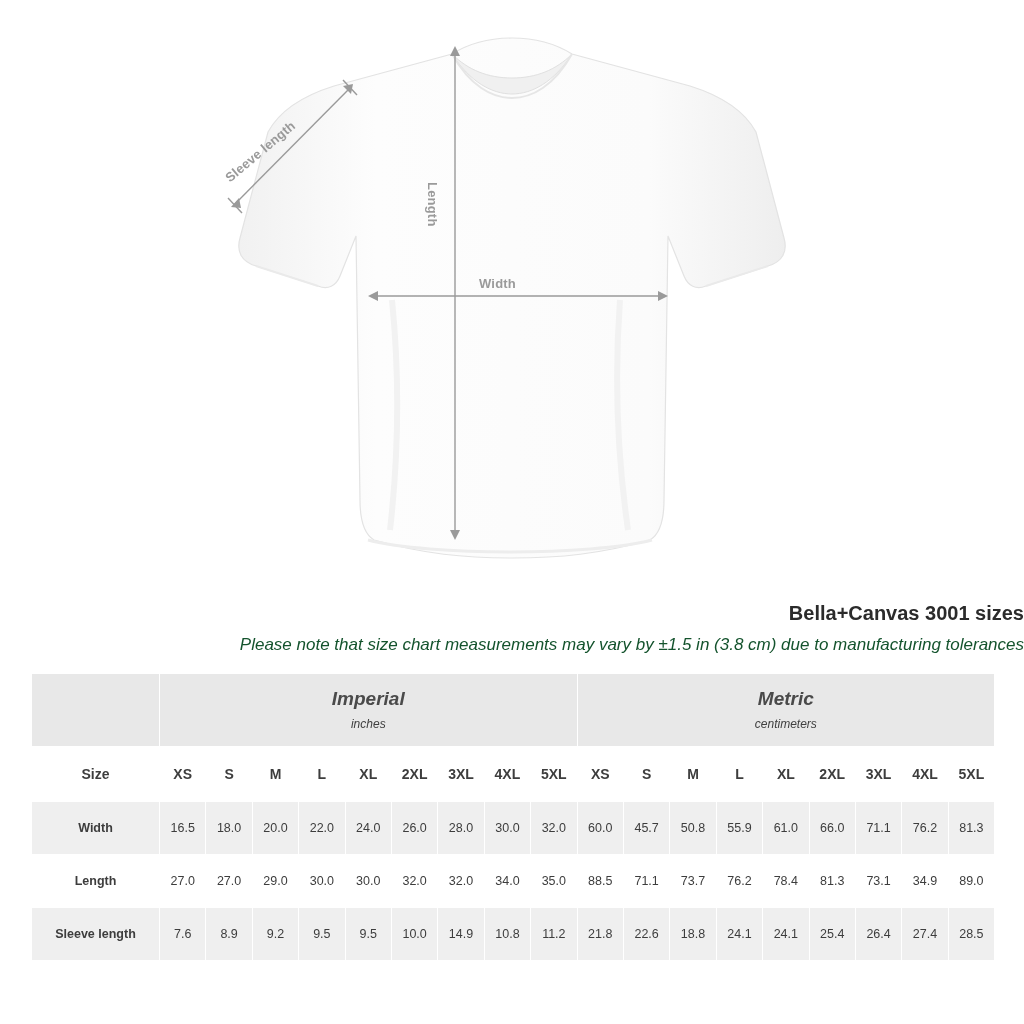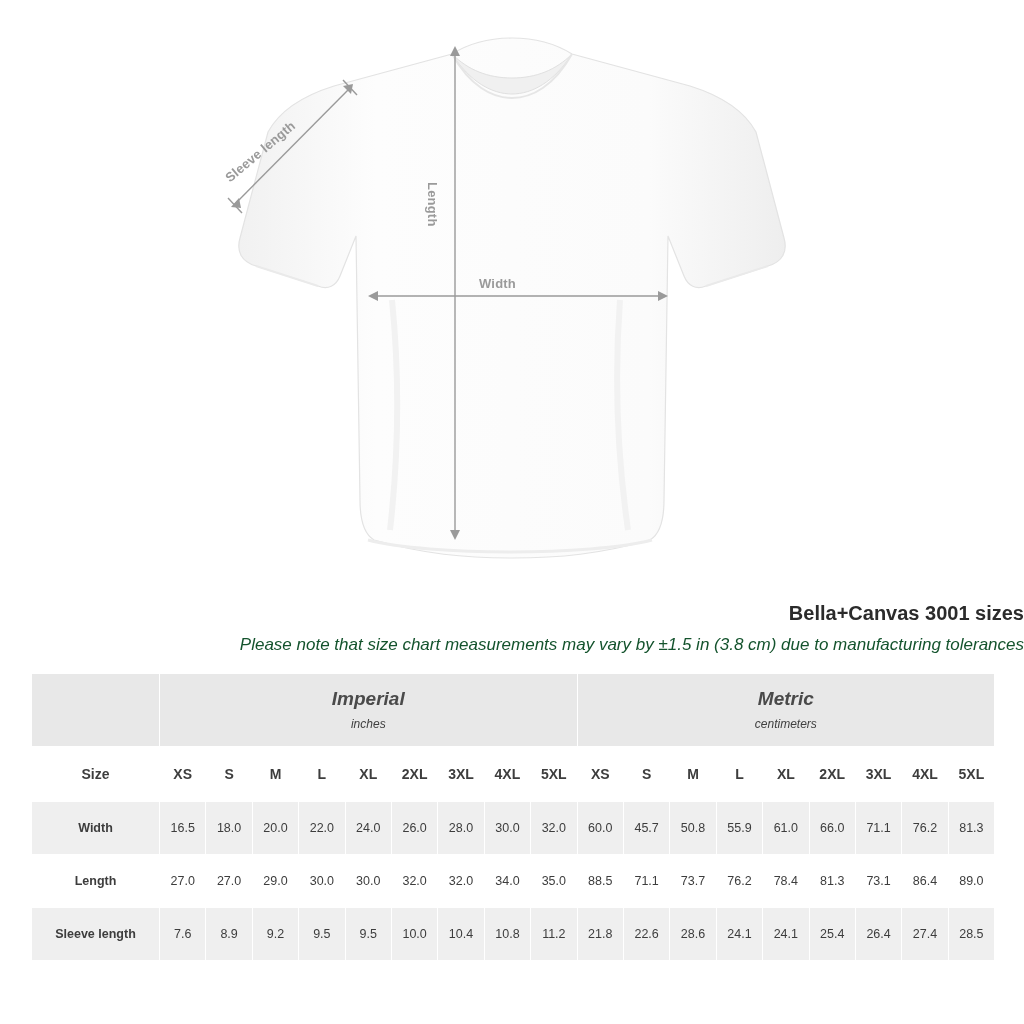--- a/index.html
+++ b/index.html
@@ -324,38 +324,38 @@
           <td>32.0</td>
           <td>34.0</td>
           <td>35.0</td>
           <td>88.5</td>
           <td>71.1</td>
           <td>73.7</td>
           <td>76.2</td>
           <td>78.4</td>
           <td>81.3</td>
           <td>73.1</td>
-          <td>86.4</td>
+          <td>34.9</td>
           <td>89.0</td>
         </tr>
 
         <tr class="data-row shade">
           <td class="rowlabel">Sleeve length</td>
           <td>7.6</td>
           <td>8.9</td>
           <td>9.2</td>
           <td>9.5</td>
           <td>9.5</td>
           <td>10.0</td>
-          <td>10.4</td>
+          <td>14.9</td>
           <td>10.8</td>
           <td>11.2</td>
           <td>21.8</td>
           <td>22.6</td>
-          <td>28.6</td>
+          <td>18.8</td>
           <td>24.1</td>
           <td>24.1</td>
           <td>25.4</td>
           <td>26.4</td>
           <td>27.4</td>
           <td>28.5</td>
         </tr>
       </tbody>
     </table>
   </div>

